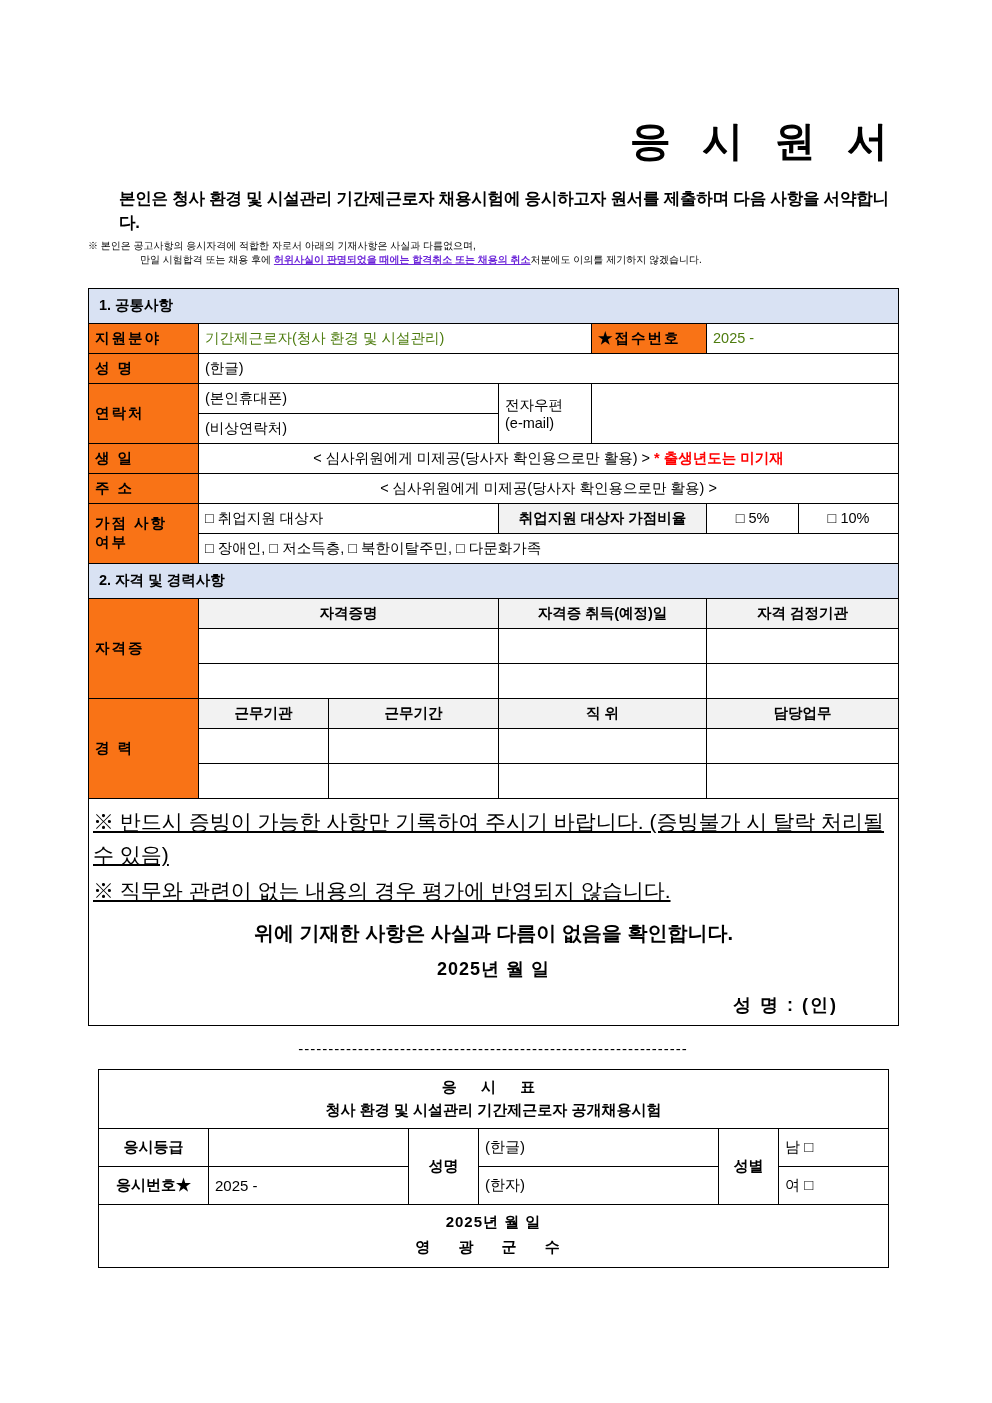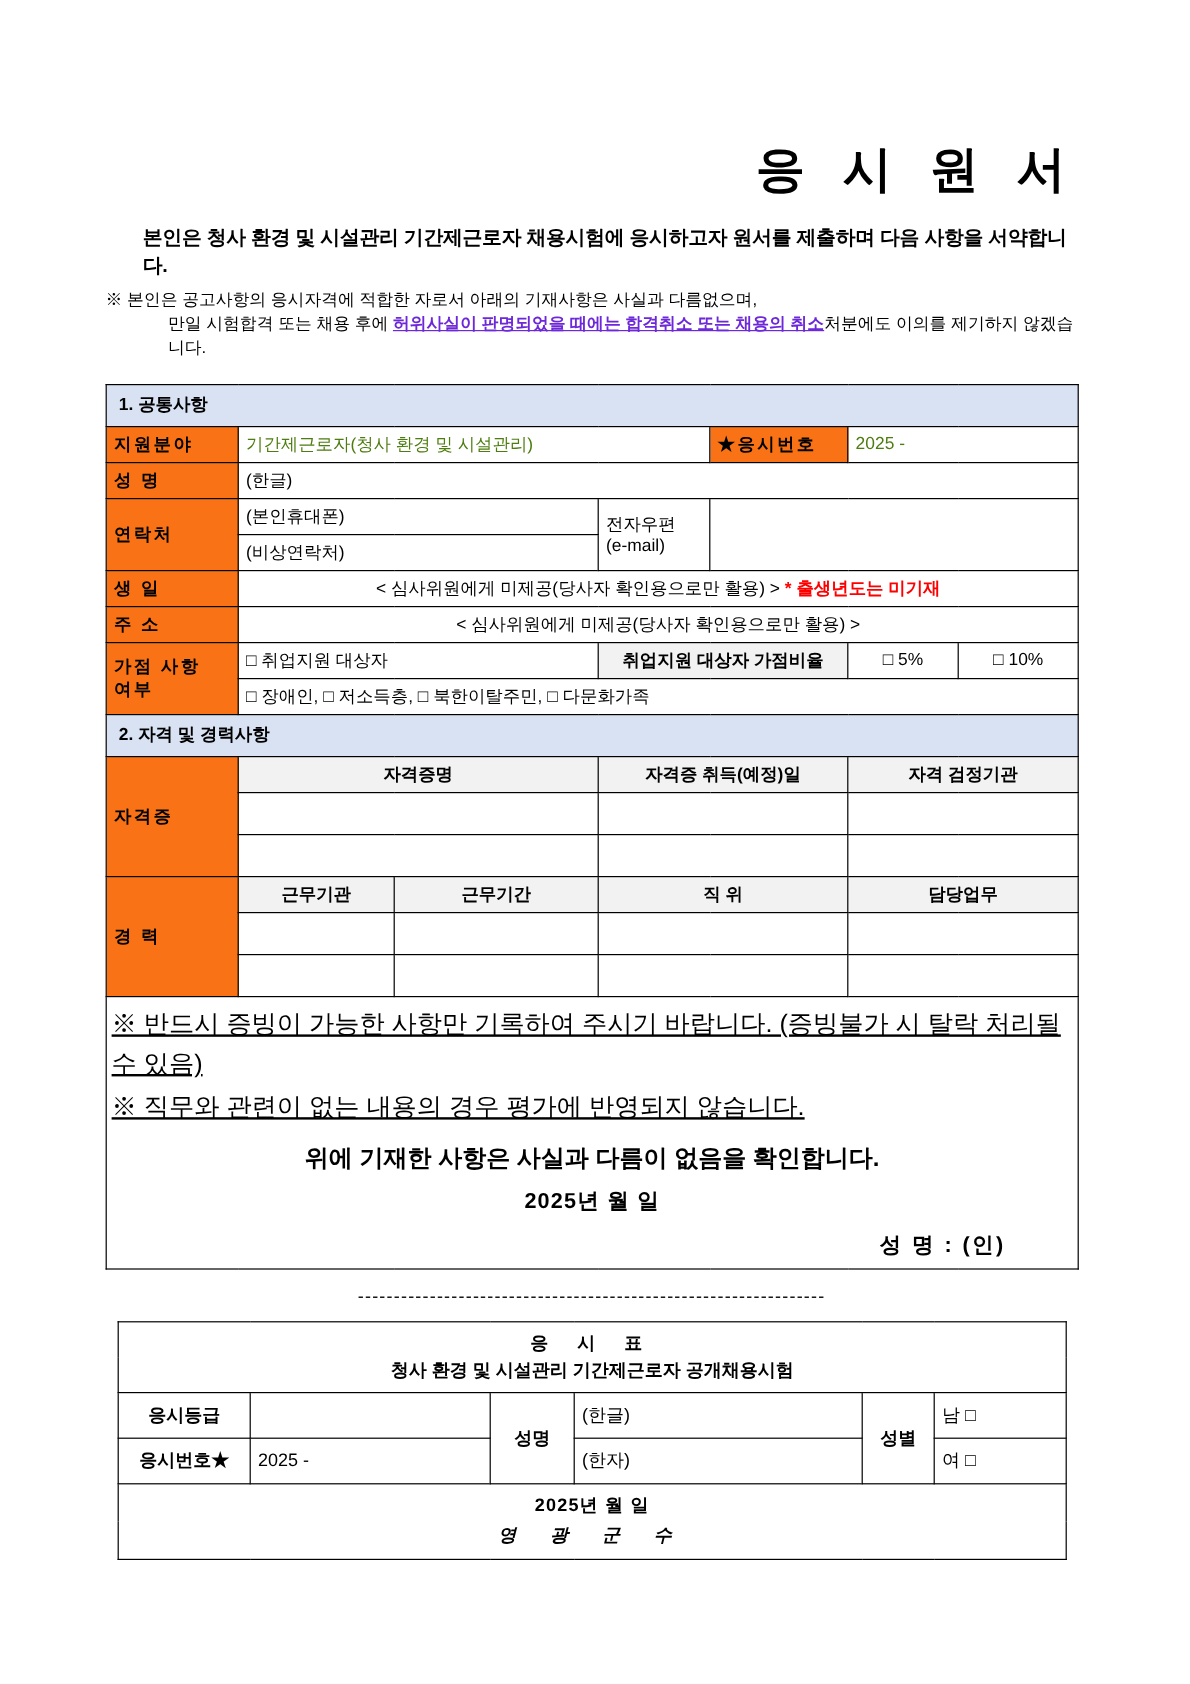--- a/index.html
+++ b/index.html
@@ -41,21 +41,21 @@
   }
   .intro {
     font-size: 16.5px;
     font-weight: bold;
     line-height: 1.45;
     letter-spacing: -0.2px;
     margin-left: 31px;
   }
   .note-block {
     margin-top: 4px;
-    font-size: 14px;
+    font-size: 10px;
     line-height: 1.45;
     padding-left: 18px;
     text-indent: -18px;
   }
   .note-block .indent2 {
     display: block;
     padding-left: 34px;
     text-indent: 0;
   }
   .warn {
@@ -183,21 +183,20 @@
     border-bottom: none !important;
     letter-spacing: 1px;
   }
   .t-gov {
     text-align: center;
     font-size: 24px;
     font-weight: bold;
     letter-spacing: 12px;
     padding: 2px 0 10px 0 !important;
     border-top: none !important;
-    font-style: italic;
   }
   .cb { font-size: 14px; }
   .nowrap { white-space: nowrap; }
 </style>
 </head>
 <body>
 
 <div class="page">
   <div class="content">
 
@@ -225,21 +224,21 @@
       </colgroup>
 
       <tbody>
           <tr>
         <td class="sec-head" colspan="7">1. 공통사항</td>
       </tr>
 
       <tr class="small-h">
         <td class="lbl">지원분야</td>
         <td class="val blue" colspan="3">기간제근로자(청사 환경 및 시설관리)</td>
-        <td class="lbl nowrap">★응시번호</td>
+        <td class="lbl nowrap">★접수번호</td>
         <td class="val blue" colspan="2">2025 -</td>
       </tr>
 
       <tr class="small-h">
         <td class="lbl">성  명</td>
         <td class="val" colspan="6">(한글)</td>
       </tr>
 
       <tr class="small-h">
         <td class="lbl" rowspan="2">연락처</td>

